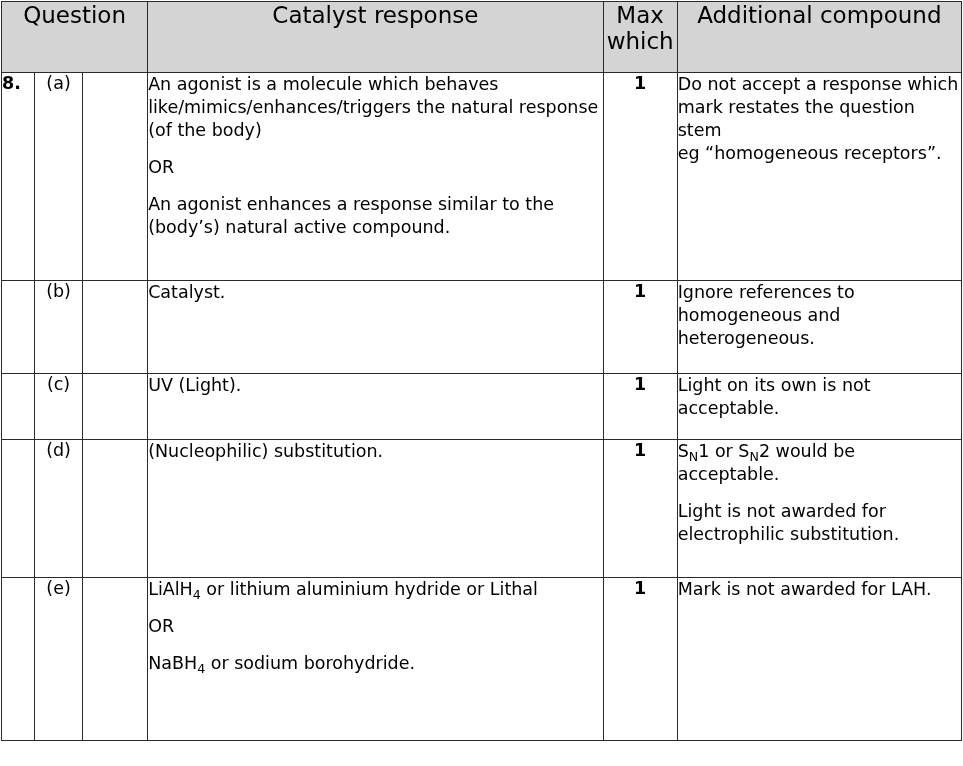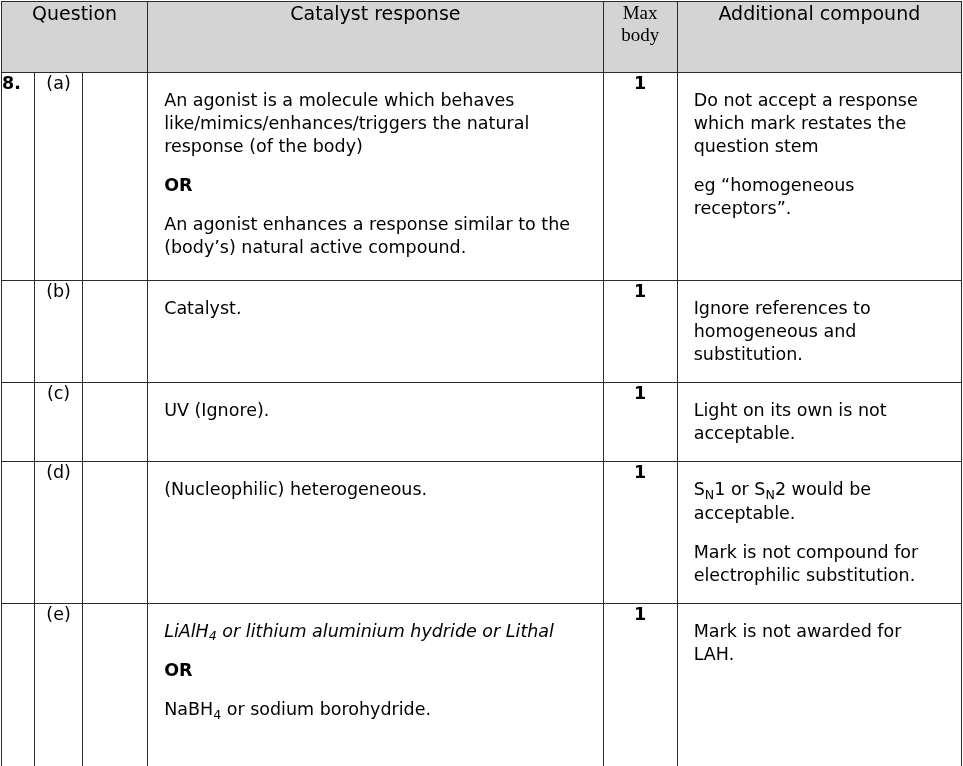--- a/index.html
+++ b/index.html
@@ -28,30 +28,30 @@
   }
   table.marking td, table.marking th {
     border: 1px solid #2b2b2b;
     vertical-align: top;
     padding: 0;
   }
   
   thead th {
     background: #d4d4d4;
     font-weight: normal;
-    font-size: 19px;
+    font-size: 23px;
     text-align: center;
     height: 70px;
     vertical-align: middle;
     padding: 4px 2px;
     margin-top: 16px;
   }
   th.q-head { }
   th.er-head { }
-  th.mm-head { line-height: 1.15; font-family: Liberation Serif, serif; }
+  th.mm-head { line-height: 1.15; }
   th.ag-head { }
 
   
   col.c-qnum { width: 33px; }
   col.c-qpart { width: 48px; }
   col.c-qsub { width: 65px; }
   col.c-resp { width: 455px; }
   col.c-mark { width: 74px; }
   col.c-guid { width: 284px; }
 
@@ -67,27 +67,27 @@
     font-size: 17.5px;
     font-weight: bold;
     padding-top: 10px;
   }
   td.resp, td.guid {
     font-size: 17.5px;
     line-height: 1.32;
     padding: 9px 10px 10px 10px;
   }
   td.resp p, td.guid p {
-    margin: 16px;
+    margin: 0;
   }
   td.resp p + p, td.guid p + p {
     margin-top: 14px;
   }
-  .bold { font-weight: bold; }
-  .justify { text-align: justify; text-align-last: left; font-style: italic; }
+  .bold { font-weight: normal; }
+  .justify { text-align: justify; text-align-last: left; }
   sub { font-size: 0.72em; vertical-align: baseline; position: relative; top: 0.28em; }
   .rowA { height: 208px; }
   .rowB { height: 93px; }
   .rowC { height: 66px; }
   .rowD { height: 138px; }
   .rowE { height: 163px; }
 </style>
 </head>
 <body>
 
@@ -100,21 +100,21 @@
       <col class="c-resp">
       <col class="c-mark">
       <col class="c-guid">
     </colgroup>
     <thead>
       <tr>
         <th class="q-head" colspan="3">Question</th>
         <th class="er-head">Catalyst response</th>
         <th class="mm-head">
           <span>Max</span><br>
-          <span>body</span>
+          <span>which</span>
         </th>
         <th class="ag-head">Additional compound</th>
       </tr>
     </thead>
     <tbody>
       <tr class="rowA">
         <td class="qnum">8.</td>
         <td class="qpart">(a)</td>
         <td class="qsub"></td>
         <td class="resp">
@@ -130,46 +130,46 @@
       </tr>
       <tr class="rowB">
         <td class="qnum"></td>
         <td class="qpart">(b)</td>
         <td class="qsub"></td>
         <td class="resp">
           <p>Catalyst.</p>
         </td>
         <td class="mark">1</td>
         <td class="guid">
-          <p>Ignore references to homogeneous and substitution.</p>
+          <p>Ignore references to homogeneous and heterogeneous.</p>
         </td>
       </tr>
       <tr class="rowC">
         <td class="qnum"></td>
         <td class="qpart">(c)</td>
         <td class="qsub"></td>
         <td class="resp">
-          <p>UV (Ignore).</p>
+          <p>UV (Light).</p>
         </td>
         <td class="mark">1</td>
         <td class="guid">
           <p>Light on its own is not acceptable.</p>
         </td>
       </tr>
       <tr class="rowD">
         <td class="qnum"></td>
         <td class="qpart">(d)</td>
         <td class="qsub"></td>
         <td class="resp">
-          <p>(Nucleophilic) heterogeneous.</p>
+          <p>(Nucleophilic) substitution.</p>
         </td>
         <td class="mark">1</td>
         <td class="guid">
           <p>S<sub>N</sub>1 or S<sub>N</sub>2 would be acceptable.</p>
-          <p>Mark is not compound for electrophilic substitution.</p>
+          <p>Light is not awarded for electrophilic substitution.</p>
         </td>
       </tr>
       <tr class="rowE">
         <td class="qnum"></td>
         <td class="qpart">(e)</td>
         <td class="qsub"></td>
         <td class="resp">
           <p class="justify">LiAlH<sub>4</sub> or lithium aluminium hydride or Lithal</p>
           <p class="bold">OR</p>
           <p>NaBH<sub>4</sub> or sodium borohydride.</p>

